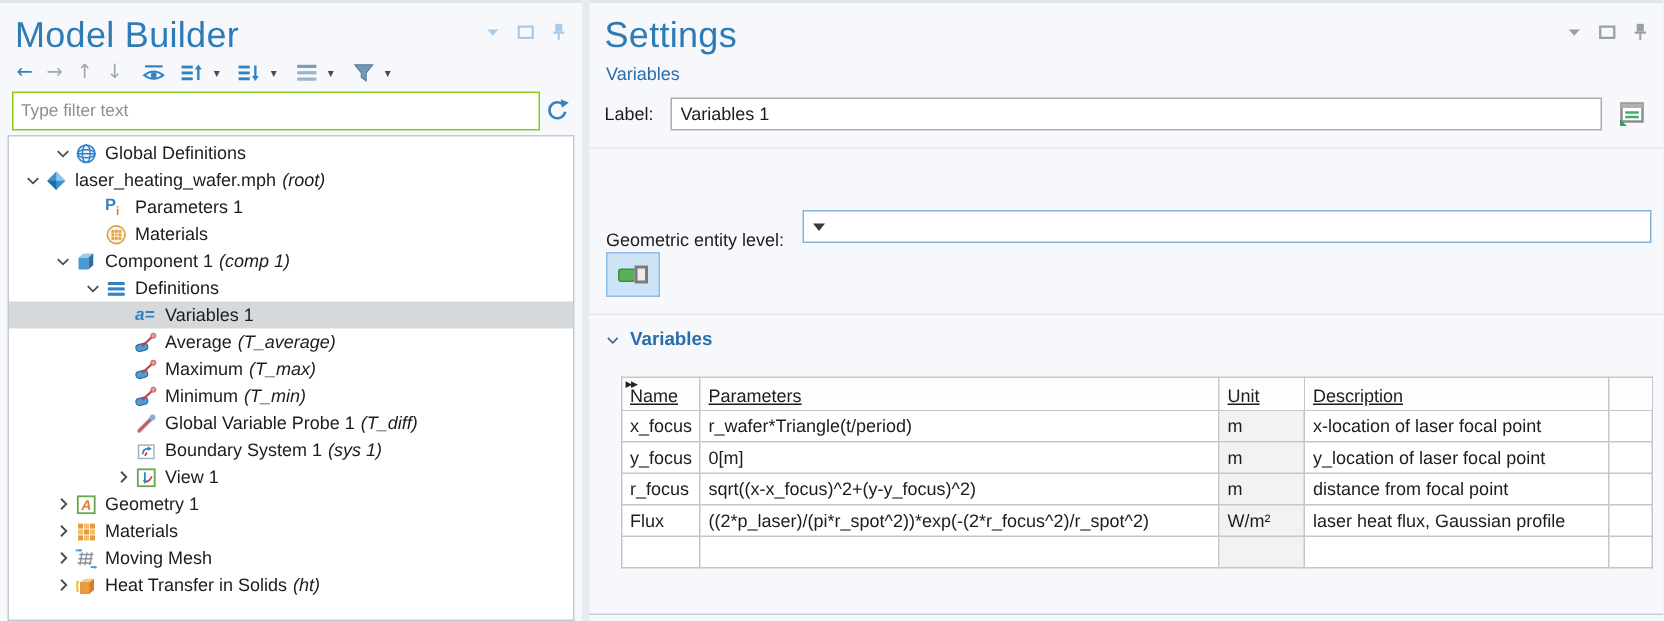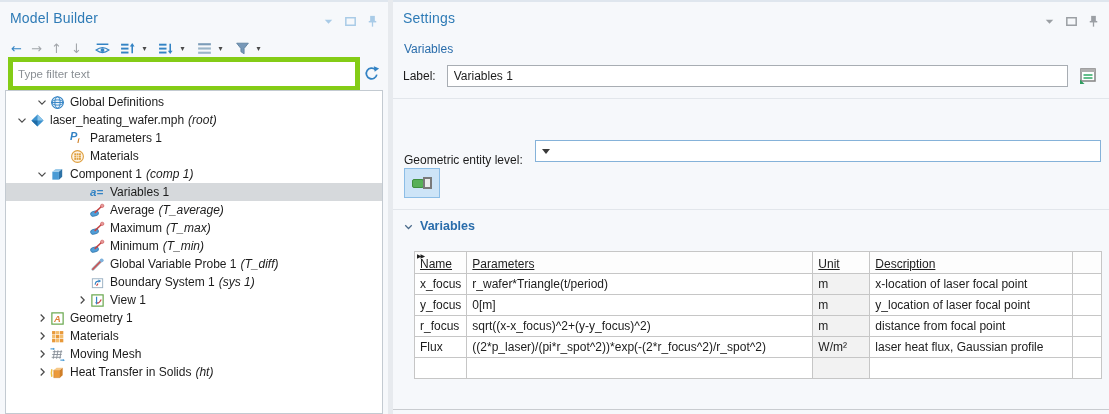--- a/index.html
+++ b/index.html
@@ -6,48 +6,48 @@
   html,body { width:1109px; height:414px; }
   body { font-family:"Liberation Sans", sans-serif; font-size:12px; color:#1c1c1c; background:#e9ecef; }
   .app { position:relative; width:1109px; height:414px; overflow:hidden; }
 
   
   .panel { position:absolute; top:0; bottom:0; background:#f6f8fb; border-top:2px solid #dfe6ee; }
   .panel.left  { left:0;  width:388px; }
   .panel.right { left:393px; width:716px; }
   .divider { position:absolute; top:0; bottom:0; left:388px; width:5px; background:#e7eaee; cursor:col-resize; }
 
-  .panel-title { position:absolute; top:8px; left:10px; font-size:14px; color:#2e7bb6; letter-spacing:.2px; }
+  .panel-title { position:absolute; top:8px; left:10px; font-size:24px; color:#2e7bb6; letter-spacing:.2px; }
   .win-icons { position:absolute; top:12px; right:8px; display:flex; gap:7px; align-items:center; }
   .win-icons .wi { width:15px; height:15px; display:inline-block; }
   .mb-ic { color:#a9cbe7; }
   .st-ic { color:#9b9fa4; }
 
   
   .mb-toolbar { position:absolute; top:36px; left:8px; right:8px; height:20px; display:flex; align-items:center; gap:3px; }
   .tb { width:17px; height:17px; display:inline-flex; align-items:center; justify-content:center; font-family:"DejaVu Sans",sans-serif; font-size:13px; cursor:pointer; }
   .tb.blue { color:#3383c4; }
   .tb.gray { color:#a2a6ab; }
   .caret { width:9px; font-size:8px; color:#4a4a4a; display:inline-flex; align-items:center; justify-content:center; cursor:pointer; }
   .gap6 { margin-left:6px; }
 
   .filter-row { position:absolute; top:61px; left:8px; right:6px; height:21px; display:flex; align-items:center; }
-  .filter-input { flex:1; height:21px; border:5px solid #84cc16; background:#fff; font-family:"Liberation Sans",sans-serif; font-size:11.5px; color:#555; padding:12px 5px; outline:none; }
+  .filter-input { flex:1; height:21px; border:1px solid #84cc16; background:#fff; font-family:"Liberation Sans",sans-serif; font-size:11.5px; color:#555; padding:12px 5px; outline:none; }
   .filter-input::placeholder { color:#8a8f94; }
   .refresh-btn { width:22px; height:20px; display:inline-flex; align-items:center; justify-content:center; cursor:pointer; }
 
   
   .tree { position:absolute; top:88px; left:5px; right:5px; bottom:0; background:#fff; border:1px solid #c3cad1; overflow:hidden; padding-top:2px; }
   .trow { height:18px; display:flex; align-items:center; white-space:nowrap; cursor:default; }
   .trow.selected { background:#d6d9dc; }
   .exp { width:16px; height:16px; display:inline-flex; align-items:center; justify-content:center; flex:none; cursor:pointer; }
   .ticon { width:18px; height:16px; display:inline-flex; align-items:center; justify-content:flex-start; flex:none; }
   .tlabel { margin-left:2px; }
   .ttag { font-style:italic; margin-left:4px; }
-  .ic-pi { font-size:11px; font-weight:bold; color:#3383c4; font-style:italic; }
+  .ic-pi { font-size:11px; font-weight:bold; color:#3383c4; }
   .ic-pi sub { color:#d0822a; font-size:8px; }
   .ic-var { font-size:11.5px; font-weight:bold; color:#3383c4; font-style:italic; }
 
   
   .st-subtitle { position:absolute; top:40px; left:11px; font-size:12px; color:#2a6dab; }
   .label-row { position:absolute; top:62px; left:10px; right:8px; display:flex; align-items:center; }
   .label-row label { margin-right:11px; }
   .label-input { flex:1; height:22px; border:1px solid #a8adb3; background:#fff; font-family:"Liberation Sans",sans-serif; font-size:12px; color:#1c1c1c; padding:0 6px; outline:none; }
   .edit-btn { width:26px; height:24px; margin-left:7px; border:none; background:transparent; display:inline-flex; align-items:center; justify-content:center; cursor:pointer; }
 
@@ -248,20 +248,36 @@
             <svg width="15" height="15" viewBox="0 0 16 16">
               <polygon points="2.5,5 9.5,5 9.5,13.5 2.5,13.5" fill="#4a9bd5"></polygon>
               <polygon points="2.5,5 6,2.2 13,2.2 9.5,5" fill="#9ccbea"></polygon>
               <polygon points="9.5,5 13,2.2 13,10.5 9.5,13.5" fill="#2d72a6"></polygon>
             </svg>
           </span>
         <span class="tlabel">Component 1</span>
         <span class="ttag">(comp 1)</span>
       </div>
 
+      <div class="trow" style="padding-left:48px">
+        <span class="exp">
+            <svg width="14" height="14" viewBox="0 0 16 16">
+              <polyline points="4,6.5 8,10.5 12,6.5" fill="none" stroke="#4a4a4a" stroke-width="1.4"></polyline>
+            </svg>
+          </span>
+        <span class="ticon">
+            <svg width="15" height="15" viewBox="0 0 16 16">
+              <rect x="2" y="3.2" width="12" height="2.2" fill="#3383c4"></rect>
+              <rect x="2" y="7" width="12" height="2.2" fill="#3383c4"></rect>
+              <rect x="2" y="10.8" width="12" height="2.2" fill="#3383c4"></rect>
+            </svg>
+          </span>
+        <span class="tlabel">Definitions</span>
+        <span class="ttag"></span>
+      </div>
 
       <div class="trow selected" style="padding-left:68px">
         <span class="exp"></span>
         <span class="ticon">
             <span class="ic-var">a=</span>
           </span>
         <span class="tlabel">Variables 1</span>
         <span class="ttag"></span>
       </div>
 

